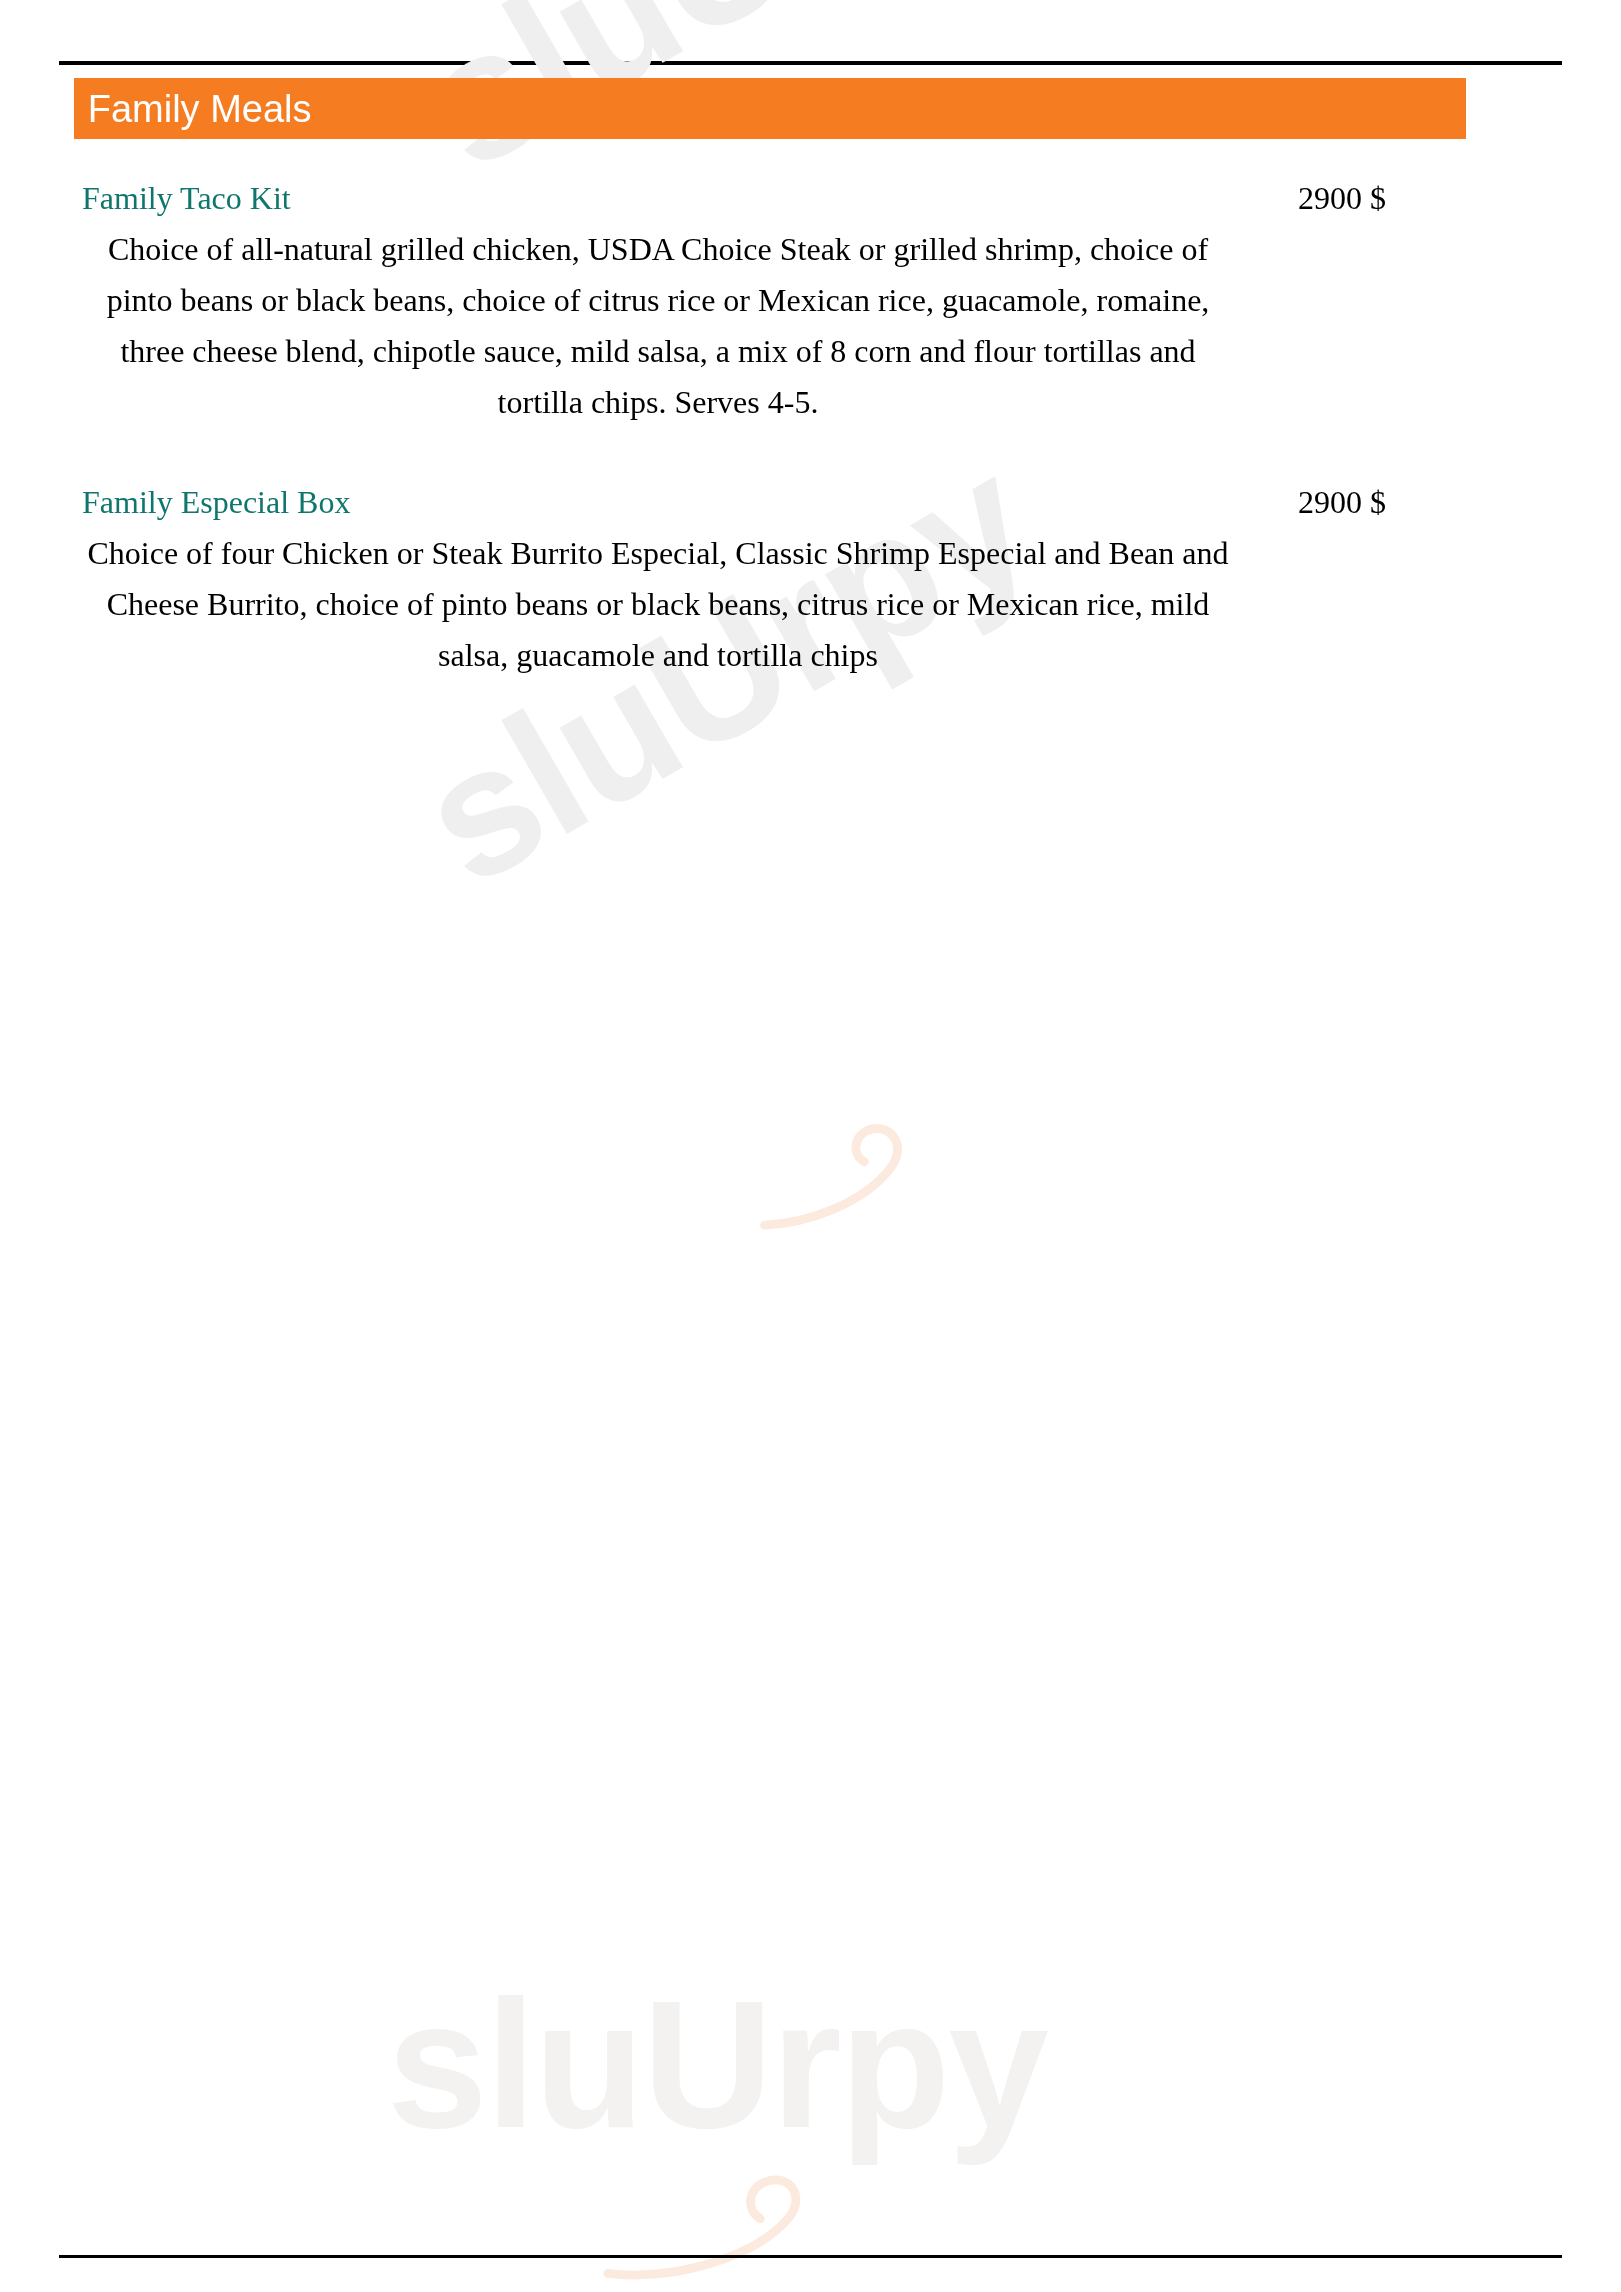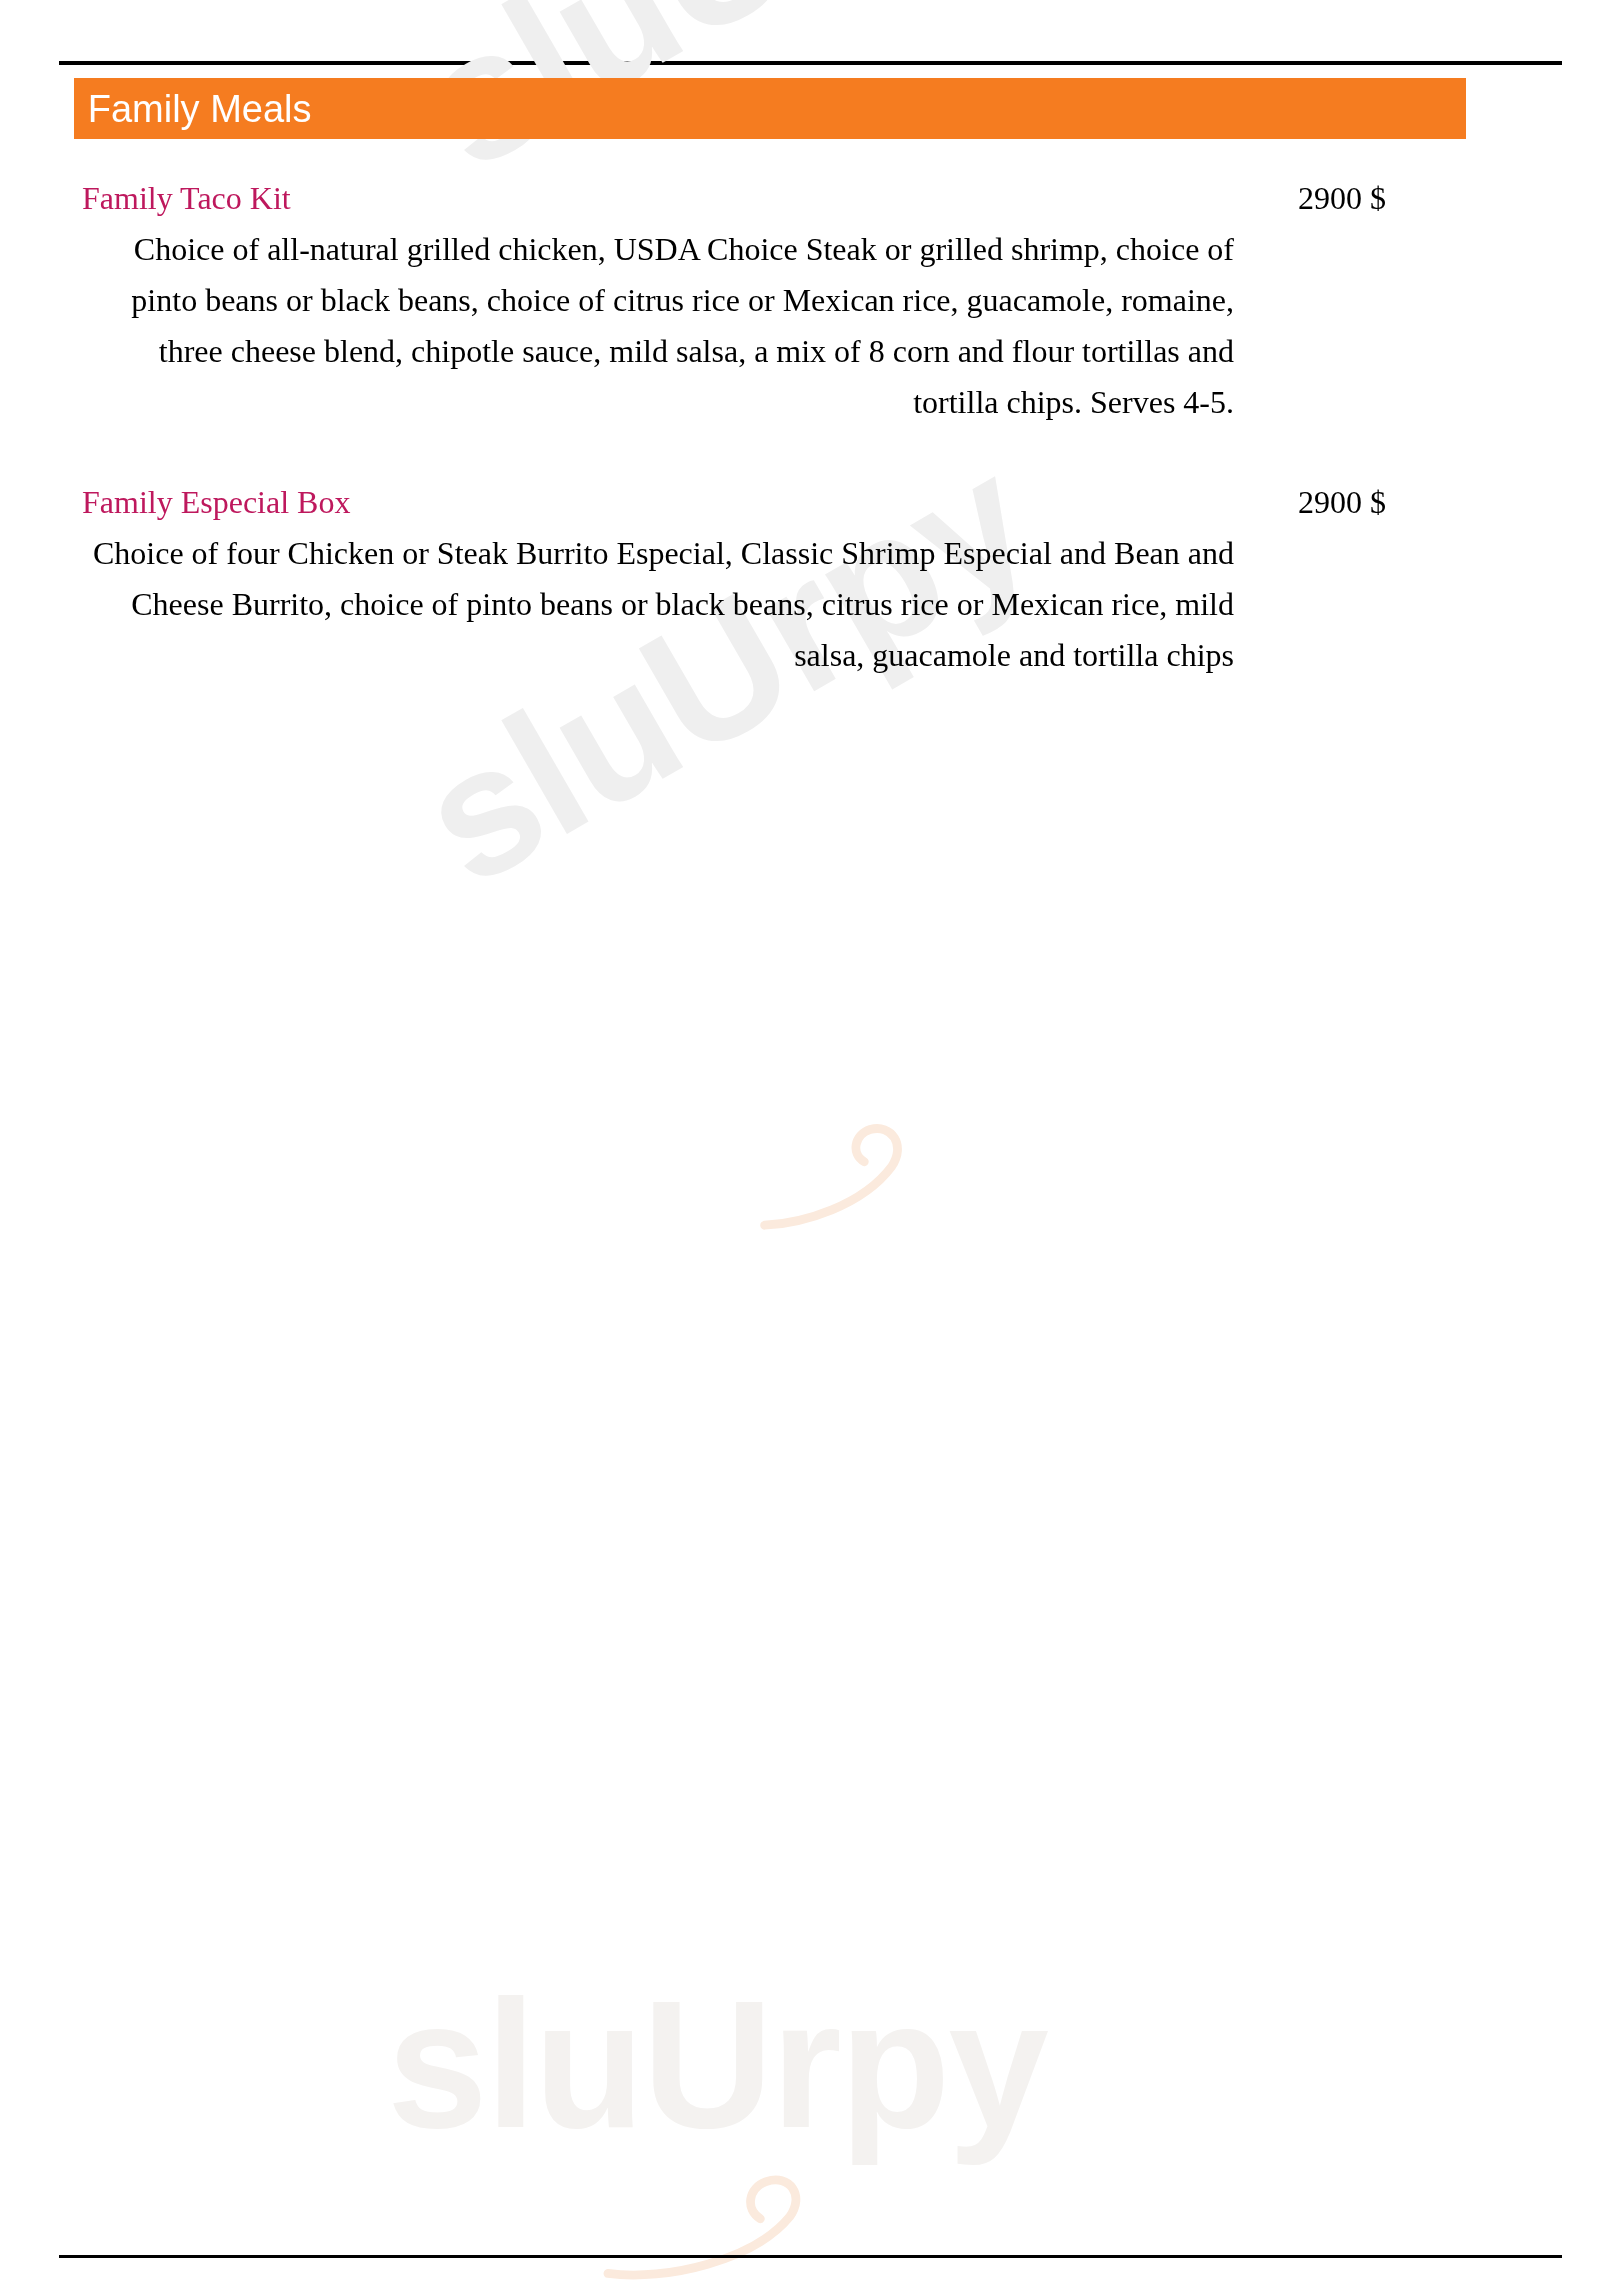--- a/index.html
+++ b/index.html
@@ -111,35 +111,35 @@
     margin-bottom: 49px;
   }
   .item-head {
     display: flex;
     align-items: baseline;
     justify-content: space-between;
   }
   .item-name {
     font-size: 32px;
     line-height: 51px;
-    color: #be185d;
+    color: #0f766e;
   }
   .item-price {
     font-size: 32px;
     line-height: 51px;
     color: #000;
     white-space: nowrap;
     padding-left: 39px;
   }
   .item-desc {
     font-size: 32px;
     line-height: 51px;
     color: #000;
     width: 1152px;
-    text-align: right;
+    text-align: center;
   }
 </style>
 </head>
 <body>
 
 <div class="page">
 
   <div class="rule-top"></div>
 
   <div class="watermark wm-1">sluUrpy</div>

